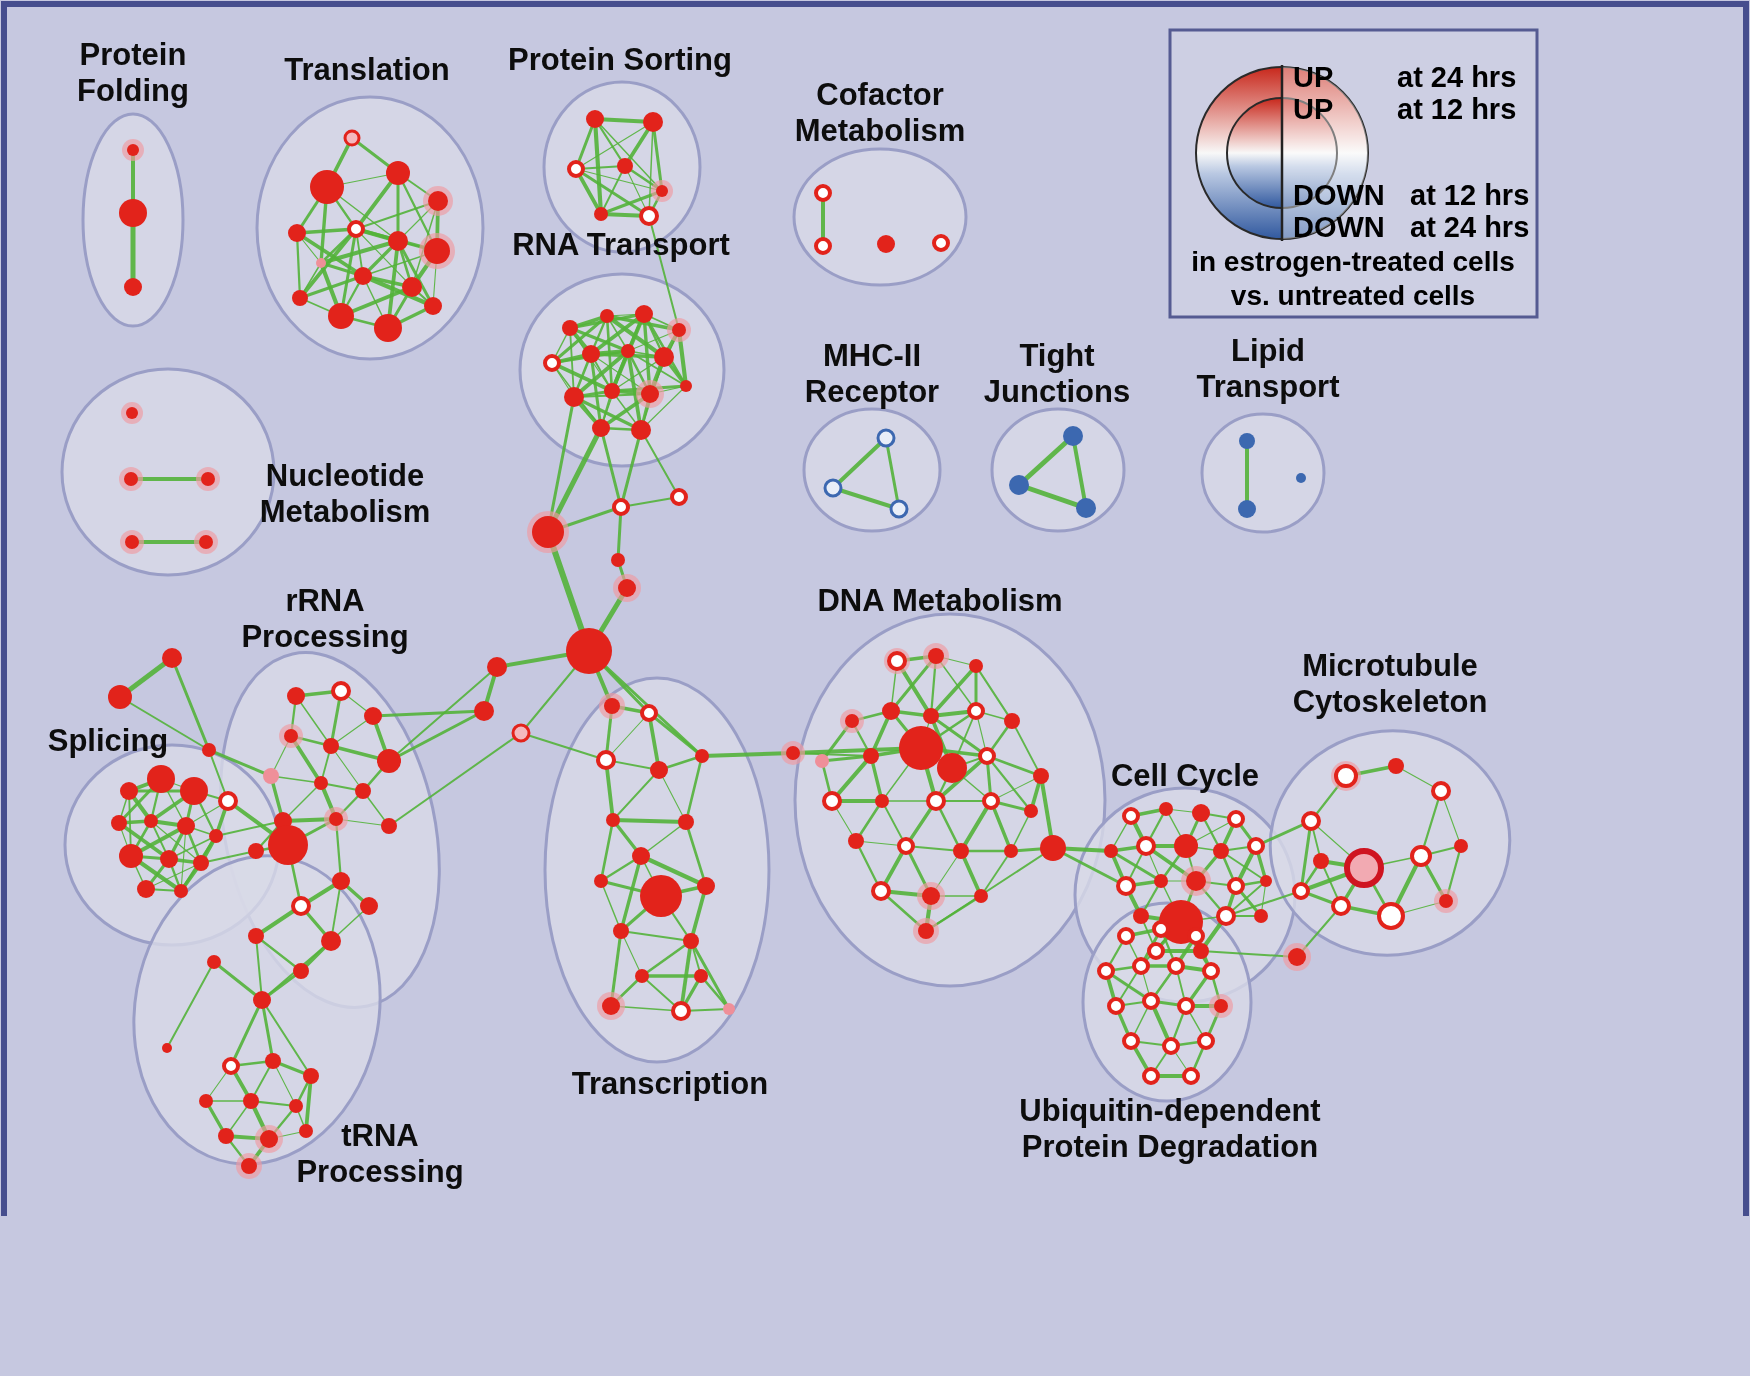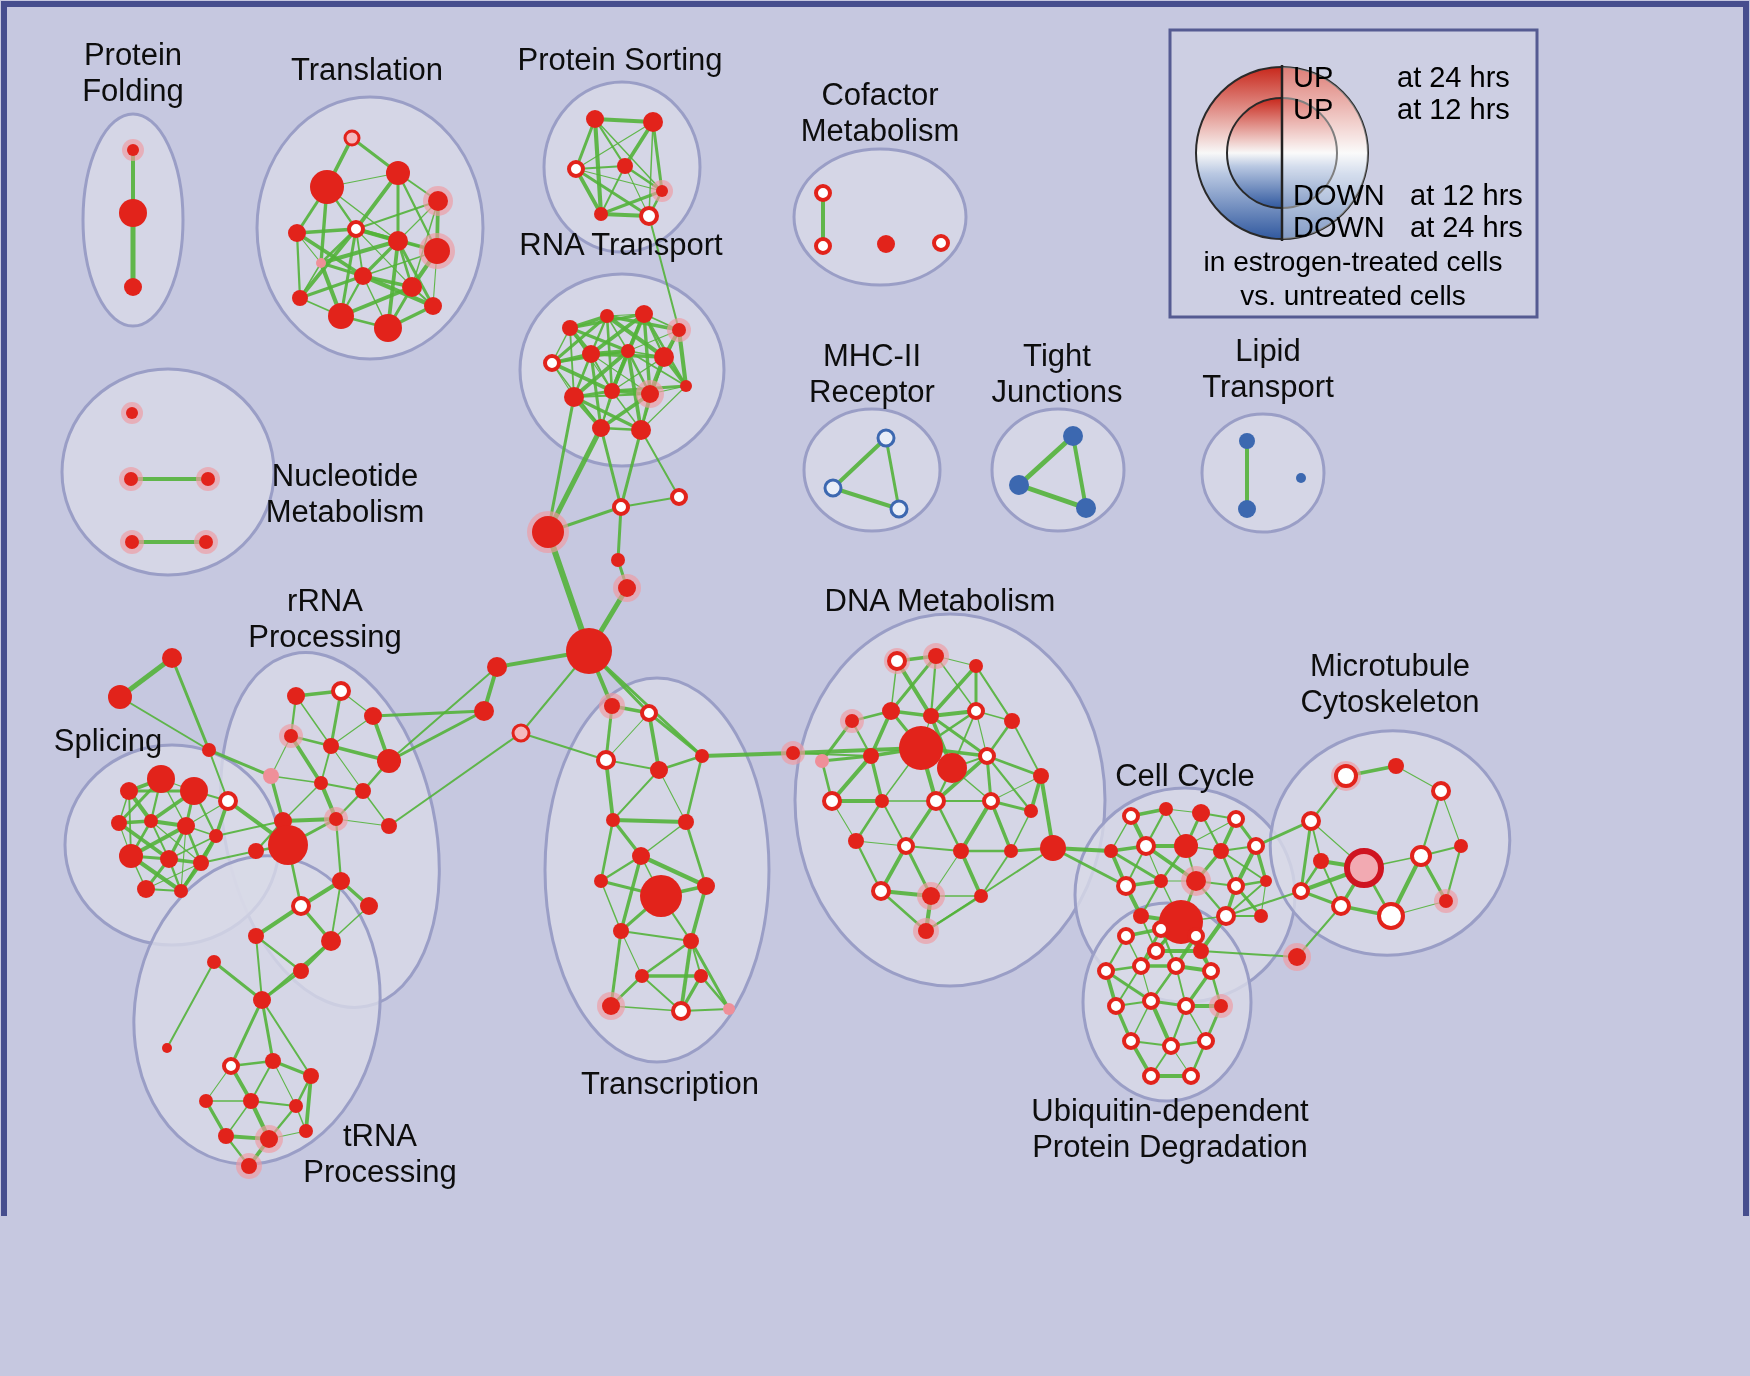--- a/index.html
+++ b/index.html
@@ -1,17 +1,17 @@
 <!DOCTYPE html>
 <html><head>
 <meta charset="utf-8">
 <style>
   html,body{margin:0;padding:0;background:#c6c8e0;}
   #figure{position:relative;width:1750px;height:1216px;overflow:hidden;
-          font-family:"Liberation Sans",sans-serif;}
+          font-family:"Liberation Sans",sans-serif;font-weight:bold;}
   svg{display:block;}
   text{font-family:"Liberation Sans",sans-serif;}
 </style>
 </head>
 <body>
 
 <div id="figure">
 <svg id="net" width="1750" height="1376" viewBox="0 0 1750 1376">
   <defs>
     <linearGradient id="updown" x1="0" y1="0" x2="0" y2="1">

